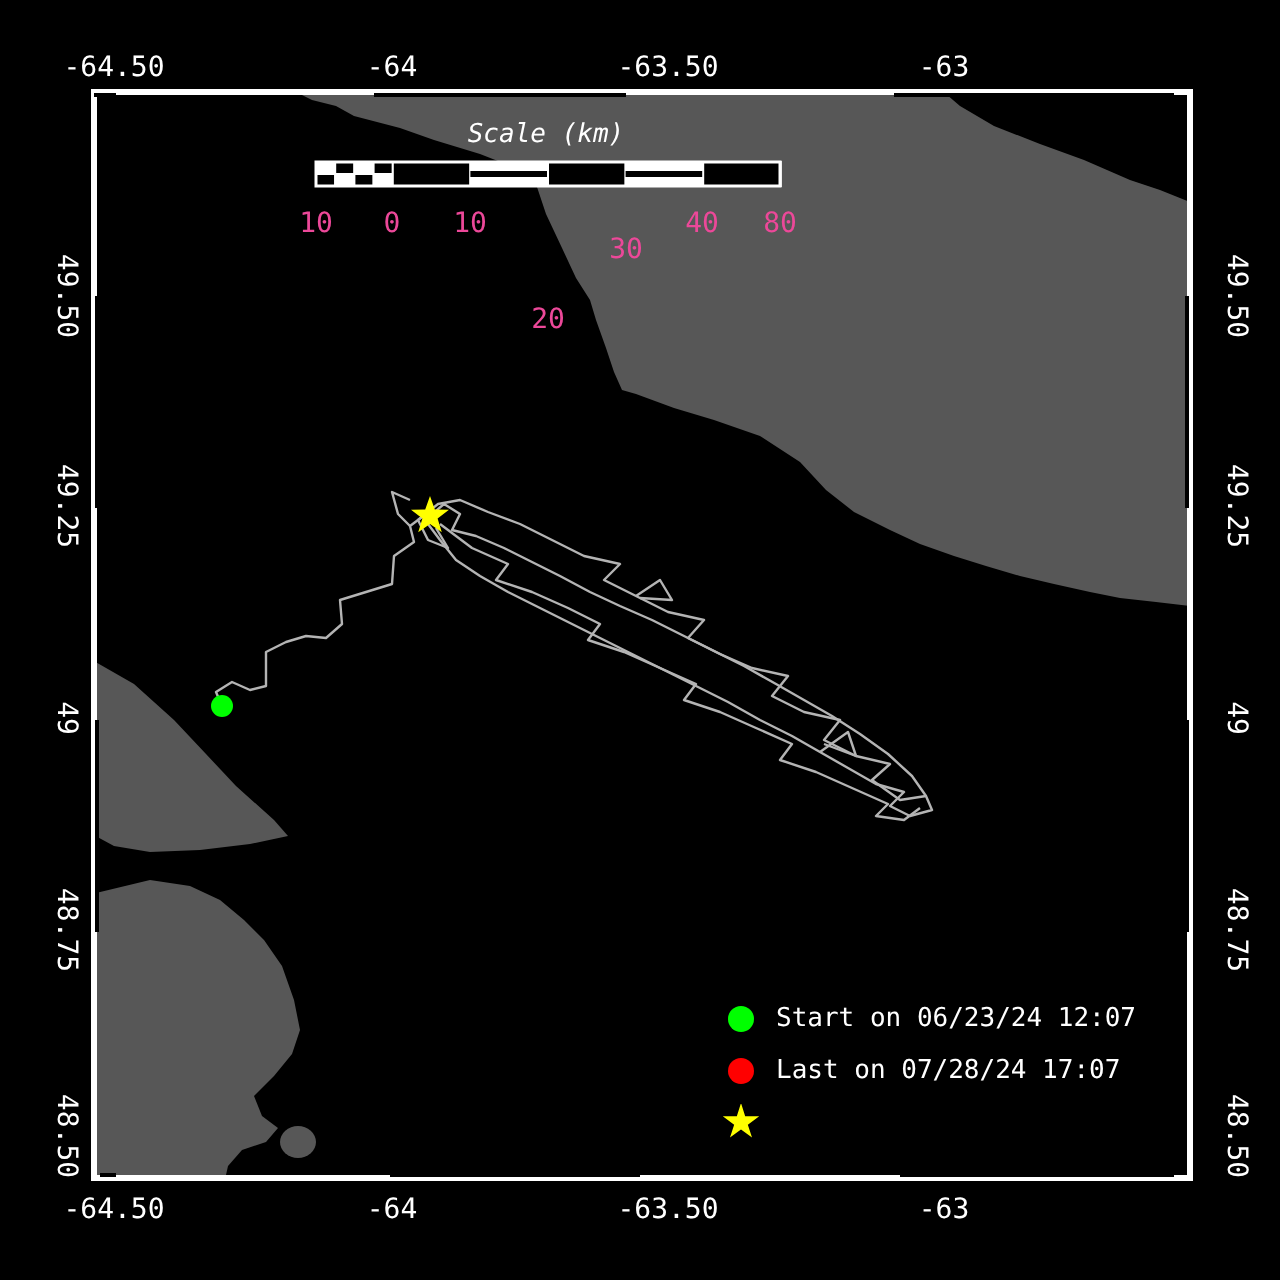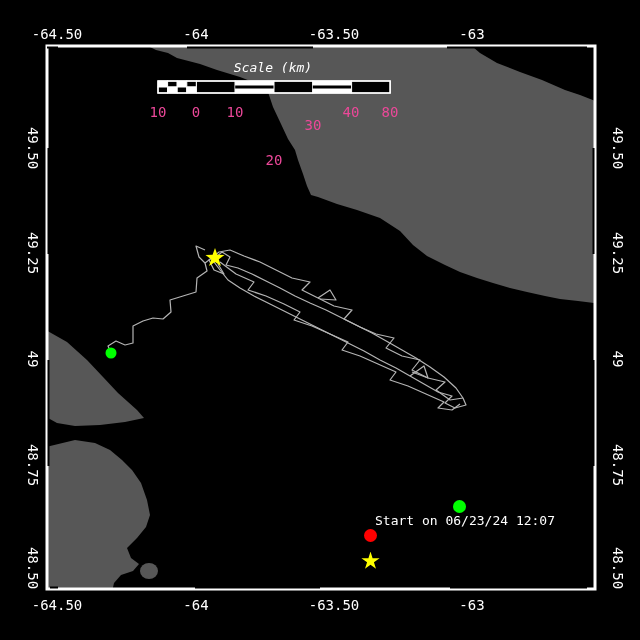--- a/index.html
+++ b/index.html
@@ -105,24 +105,25 @@
       <div class="scale-title" style="left: 273px; top: 60px; font-style: italic;">Scale (km)</div>
       <div class="scale-num" style="left: 158px; top: 104px;">10</div>
       <div class="scale-num" style="left: 196px; top: 104px;">0</div>
       <div class="scale-num" style="left: 235px; top: 104px;">10</div>
       <div class="scale-num" style="left: 274px; top: 104px; margin-top: 48px;">20</div>
       <div class="scale-num" style="left: 313px; top: 117px;">30</div>
       <div class="scale-num" style="left: 351px; top: 104px; text-align: right;">40</div>
       <div class="scale-num" style="left: 390px; top: 104px;">80</div>
     </div>
   <div id="legend">
-      <div class="legend-row" style="left: 364px; top: 500px; flex-direction: column;">
+      <div class="legend-row" style="left: 364px; top: 500px;">
         <div class="legend-marker circle" style="background: rgb(0, 255, 0);"></div>
         <div class="legend-label">Start on 06/23/24 12:07</div>
       </div>
       <div class="legend-row" style="left: 364px; top: 526px;">
         <div class="legend-marker circle" style="background: rgb(255, 0, 0);"></div>
+        <div class="legend-label">Last on 07/28/24 17:07</div>
       </div>
       <div class="legend-row" style="left: 364px; top: 552px;">
         <div class="legend-marker star" style="background: rgb(255, 255, 0);"></div>
       </div>
     </div>
 </div>
 
 </body></html>

